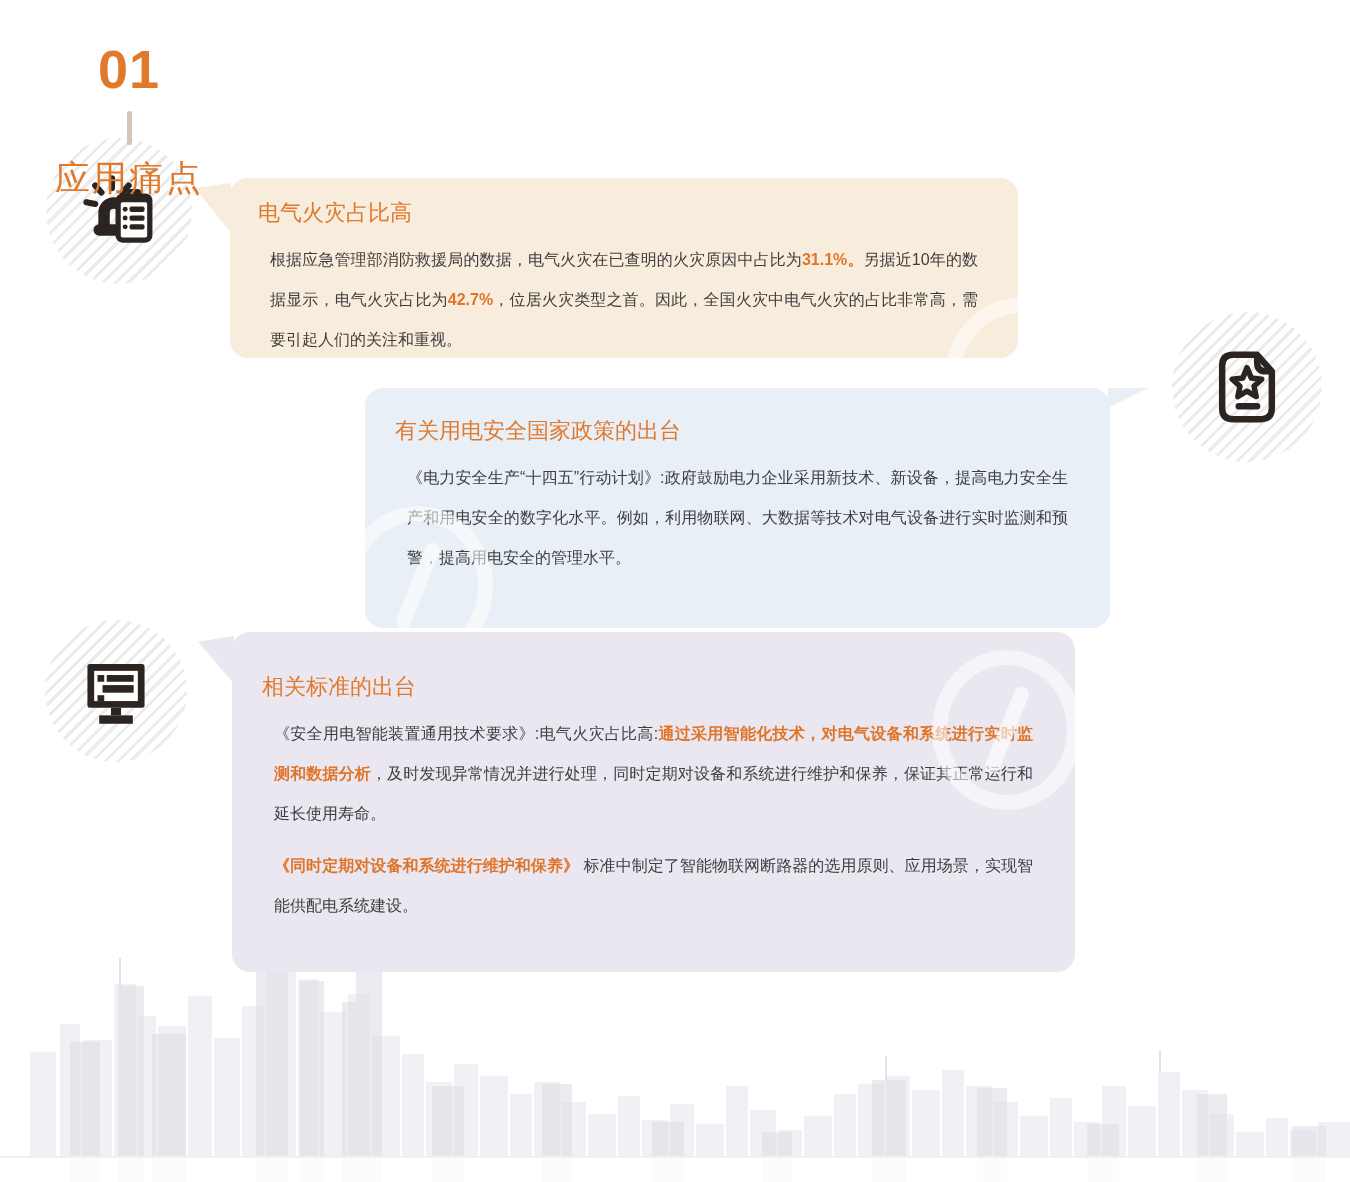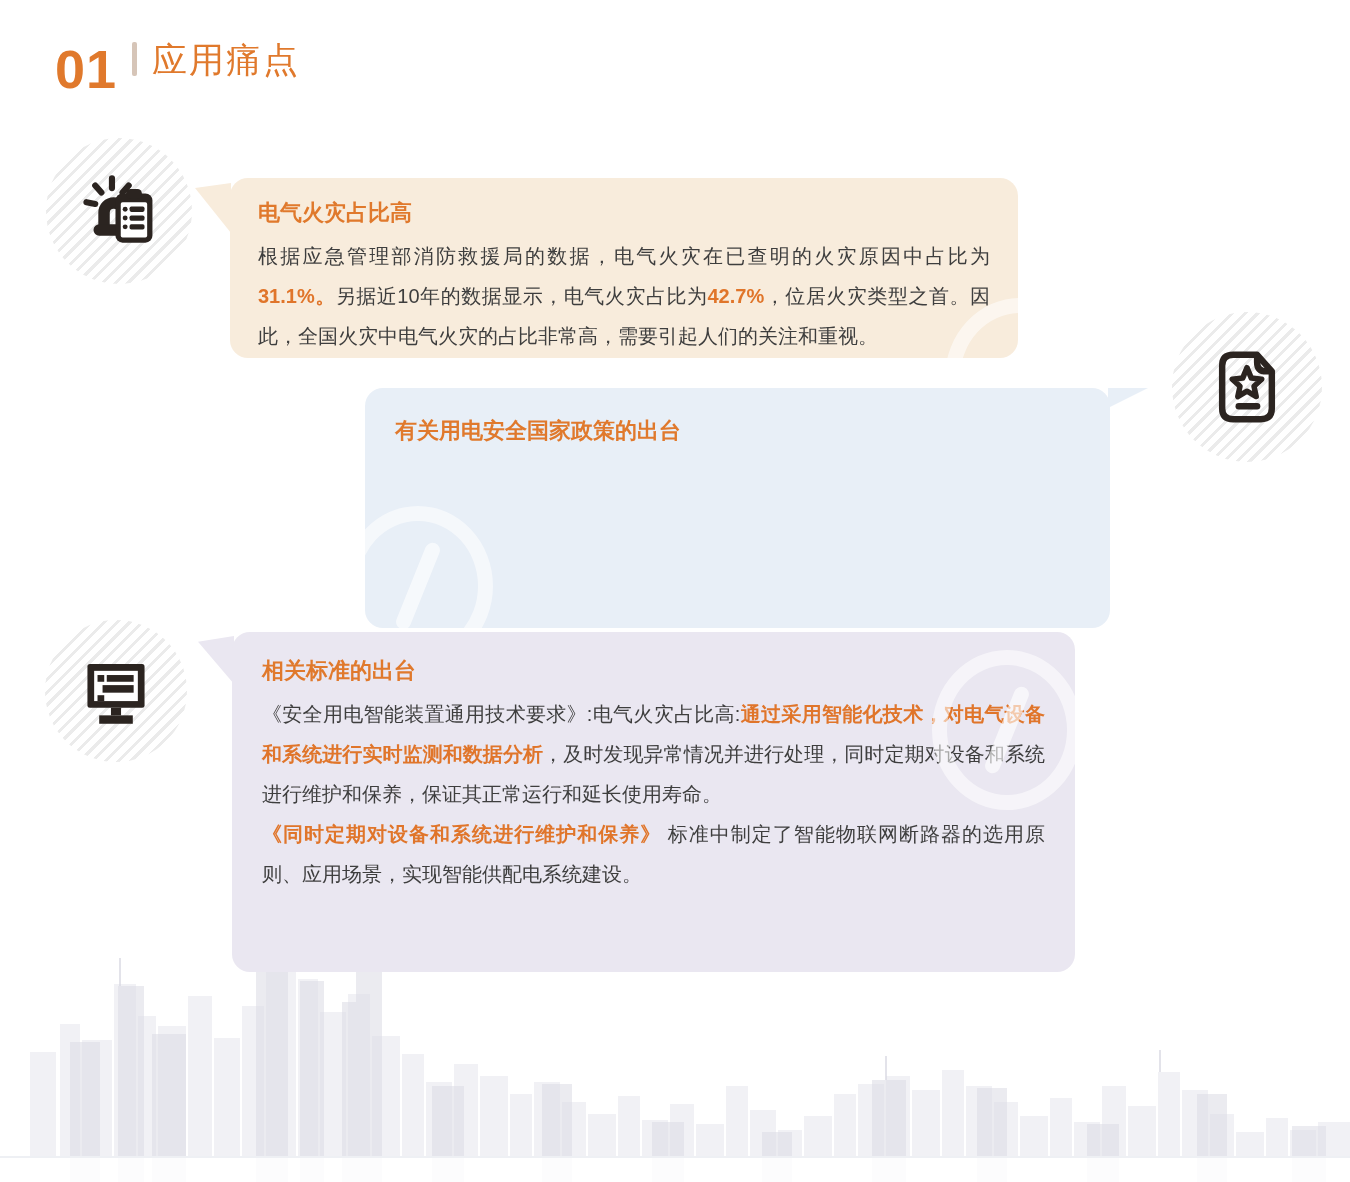--- a/index.html
+++ b/index.html
@@ -1,42 +1,42 @@
 <!DOCTYPE html>
 <html><head>
 <meta charset="utf-8">
 <style>
   html,body{margin:0;padding:0;background:#fff;}
   .canvas{
     position:relative;width:1350px;height:1182px;overflow:hidden;background:#ffffff;
     font-family:"Liberation Sans",sans-serif;color:#3e3e3e;
   }
   
-  .hdr{position:absolute;left:55px;top:42px;display:flex;align-items:flex-start;gap:15px;z-index:3;}
+  .hdr{position:absolute;left:55px;top:42px;display:flex;align-items:center;gap:15px;z-index:3;flex-direction:column;}
   .hdr .num{font-size:54px;font-weight:800;color:#e0792c;letter-spacing:1px;line-height:1;}
   .hdr .bar{width:5px;height:34px;background:#d6c5b8;border-radius:2px;}
   .hdr .ttl{font-size:35px;font-weight:400;color:#e0792c;letter-spacing:2px;line-height:1;}
   
   .badge{
     position:absolute;border-radius:50%;z-index:1;
     background:repeating-linear-gradient(135deg,#ffffff 0 6px,#ebebeb 6px 9px);
     display:flex;align-items:center;justify-content:center;
   }
   .badge.b1{left:46px;top:138px;width:146px;height:146px;}
   .badge.b2{left:1172px;top:312px;width:150px;height:150px;}
   .badge.b3{left:45px;top:620px;width:142px;height:142px;}
   .badge svg{display:block;}
   
   .card{position:absolute;border-radius:18px;overflow:hidden;z-index:2;box-sizing:border-box;}
-  .card h2{margin:0 0 8px 0;font-size:22px;font-weight:700;color:#e0792c;line-height:30px;}
-  .card p{margin:0;font-size:20px;line-height:40px;text-align:justify;color:#3e3e3e;}
+  .card h2{margin:0 0 8px 0;font-size:22px;font-weight:400;color:#e0792c;line-height:30px;}
+  .card p{margin:12px;font-size:16px;line-height:40px;text-align:justify;color:#3e3e3e;}
   .card .em{color:#e0752a;font-weight:700;}
   .card1{left:230px;top:178px;width:788px;height:180px;background:#f8ecdc;padding:20px 28px;}
   .card2{left:365px;top:388px;width:745px;height:240px;background:#e8eff7;padding:28px 30px;}
-  .card3{left:232px;top:632px;width:843px;height:340px;background:#eae7f1;padding:24px 30px;}
+  .card3{left:232px;top:632px;width:843px;height:340px;background:#eae7f1;padding:40px 30px;}
   
   .tail{position:absolute;z-index:2;}
   .t1{left:195px;top:183px;width:36px;height:50px;background:#f8ecdc;
       clip-path:polygon(100% 0%,0% 10%,100% 100%);}
   .t2{left:1108px;top:388px;width:40px;height:20px;background:#e8eff7;
       clip-path:polygon(0 0,100% 0,0 100%);}
   .t3{left:198px;top:636px;width:36px;height:48px;background:#eae7f1;
       clip-path:polygon(100% 0%,0% 12%,100% 100%);}
   
   .wm{position:absolute;width:150px;height:160px;border:15px solid rgba(255,255,255,.55);
@@ -97,20 +97,21 @@
       <path d="M61 15 H35 q-12 0 -12 12 v46 q0 12 12 12 h30 q12 0 12 -12 V33 L61 15 Z" fill="none" stroke="#2b2420" stroke-width="7" stroke-linejoin="round"></path>
       <path d="M61 15 v8 q0 10 10 10 h6" fill="none" stroke="#2b2420" stroke-width="7" stroke-linejoin="round"></path>
       <path d="M50 29 L54.7 40.3 L66 41.5 L57.6 49.2 L60 60.4 L50 54.6 L40 60.4 L42.4 49.2 L34 41.5 L45.3 40.3 Z" fill="none" stroke="#2b2420" stroke-width="6" stroke-linejoin="round"></path>
       <line x1="41" y1="71" x2="61" y2="71" stroke="#2b2420" stroke-width="7" stroke-linecap="round"></line>
     </svg>
   </div>
 
   <div class="tail t2"></div>
   <section class="card card2">
     <h2>有关用电安全国家政策的出台</h2>
+    <p><span>《电力安全生产“十四五”行动计划》:政府鼓励电力企业采用新技术、新设备，提高电力安全生产和用电安全的数字化水平。例如，利用物联网、大数据等技术对电气设备进行实时监测和预警，提高用电安全的管理水平。</span></p>
     <div class="wm">
         <i class="slash"></i>
       </div>
   </section>
 
   <div class="badge b3">
     <svg width="84" height="84" viewBox="0 0 100 100">
       <rect x="16" y="18" width="68" height="52" rx="3" fill="#2b2420"></rect>
       <rect x="24" y="26" width="52" height="36" fill="#ffffff"></rect>
       <rect x="28" y="31" width="8" height="8" fill="#2b2420"></rect>

